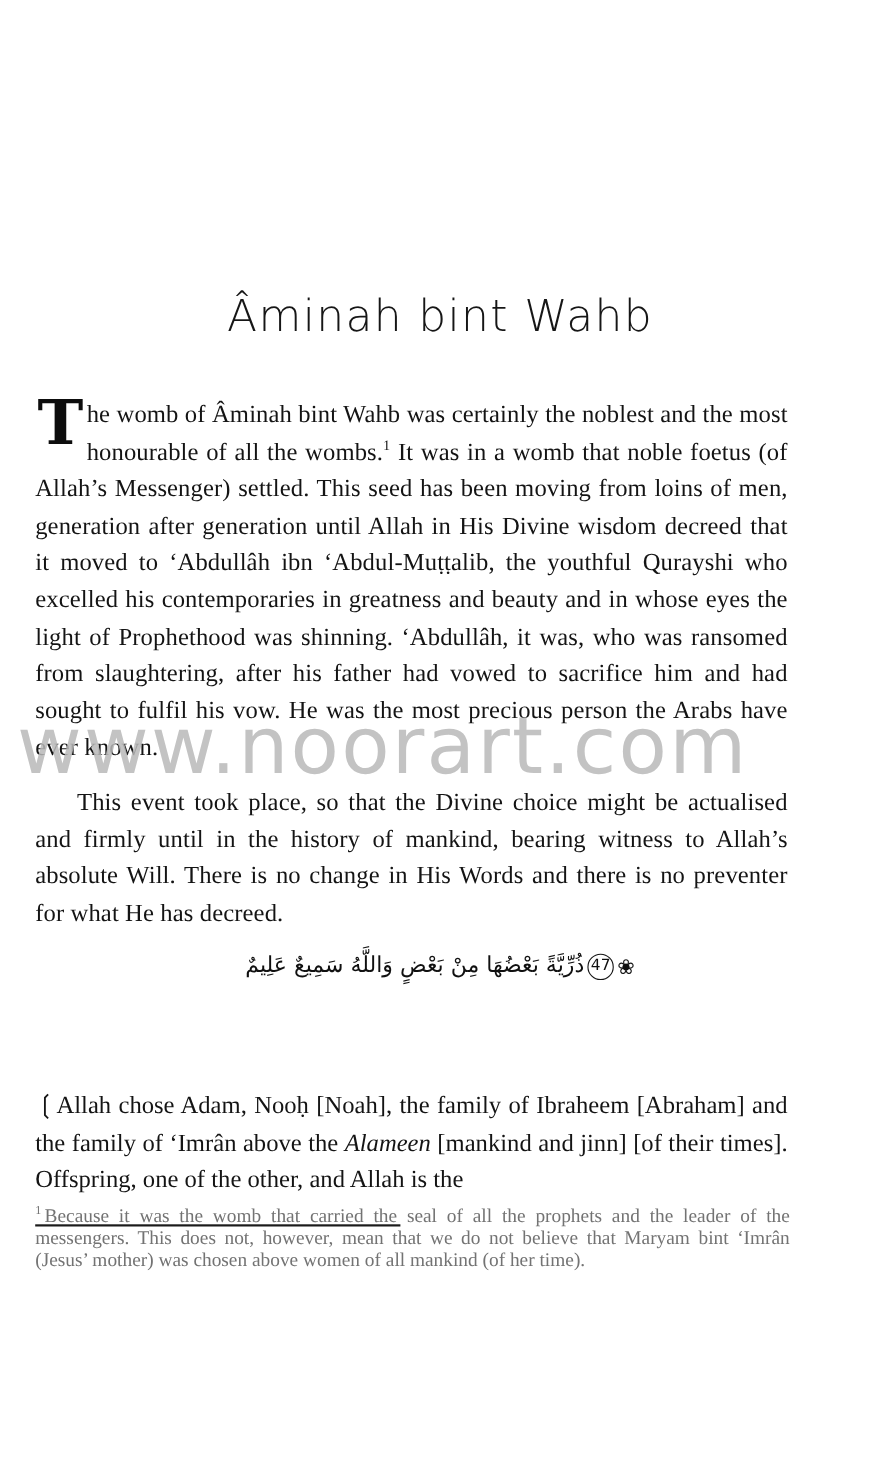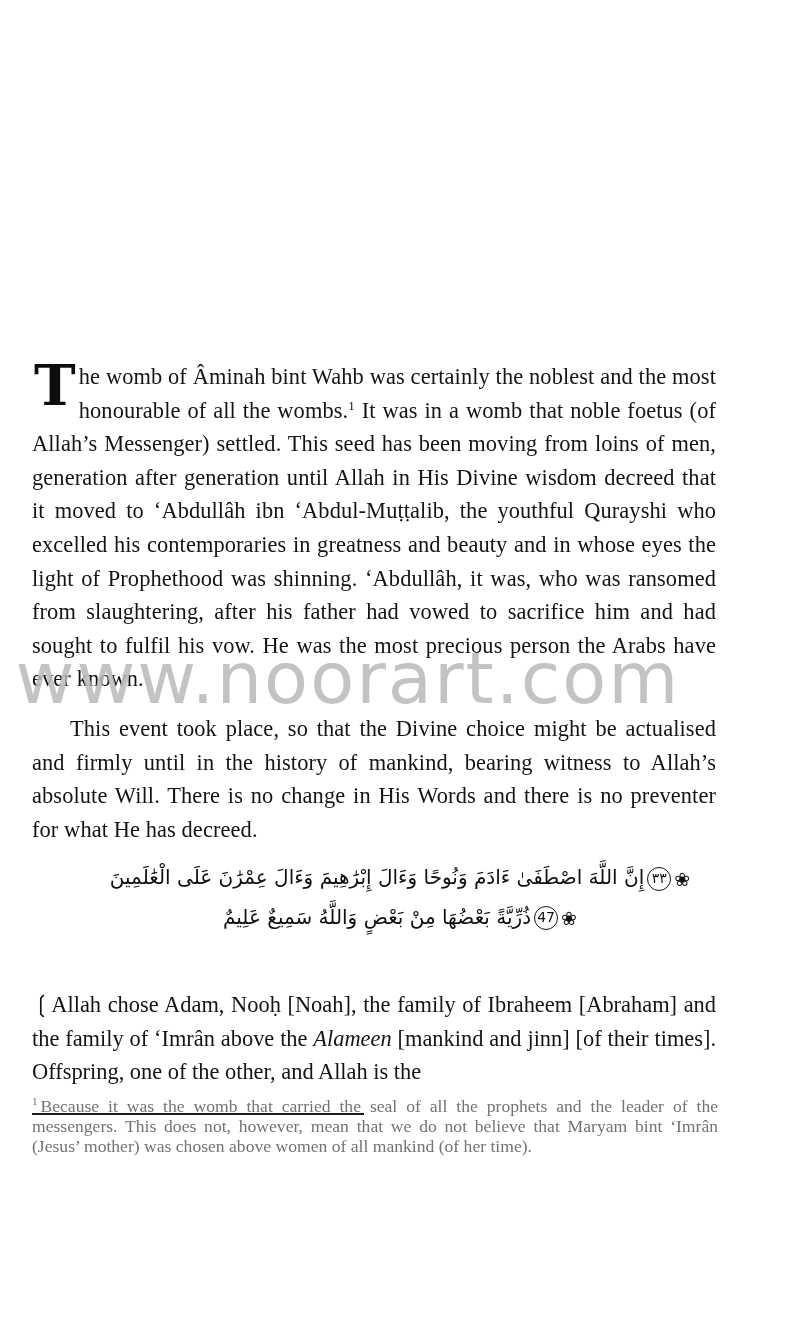--- a/index.html
+++ b/index.html
@@ -181,33 +181,33 @@
     pointer-events: none;
     white-space: nowrap;
     user-select: none;
   }
 </style>
 </head>
 <body>
 
 <div id="page">
 
+  <h1 id="chapter-title">Âminah bint Wahb</h1>
 
   <div id="body-col">
 
     <p class="para first"><span class="dropcap">T</span><span>he womb of Âminah bint Wahb was certainly the noblest and the most honourable of all the wombs.</span><sup class="fn-ref">1</sup><span> It was in a womb that noble foetus (of Allah’s Messenger) settled. This seed has been moving from loins of men, generation after generation until Allah in His Divine wisdom decreed that it moved to ʻAbdullâh ibn ʻAbdul-Muṭṭalib, the youthful Qurayshi who excelled his contemporaries in greatness and beauty and in whose eyes the light of Prophethood was shinning. ʻAbdullâh, it was, who was ransomed from slaughtering, after his father had vowed to sacrifice him and had sought to fulfil his vow. He was the most precious person the Arabs have ever known.</span></p>
 
     <p class="para indented">This event took place, so that the Divine choice might be actualised and firmly until in the history of mankind, bearing witness to Allah’s absolute Will. There is no change in His Words and there is no preventer for what He has decreed.</p>
 
   </div>
 
   <div id="watermark">www.noorart.com</div>
 
   <div id="quran-block">
-    <div class="ayah-line line1"><span class="ayah-marker">❀</span><span class="ayah-num">٣٣</span><span>إِنَّ اللَّهَ اصْطَفَىٰ ءَادَمَ وَنُوحًا وَءَالَ إِبْرَٰهِيمَ وَءَالَ عِمْرَٰنَ عَلَى الْعَٰلَمِينَ</span></div>
 
     <div class="ayah-line line2"><span class="ayah-marker">❀</span><span class="ayah-num">47</span><span>ذُرِّيَّةً بَعْضُهَا مِنْ بَعْضٍ وَاللَّهُ سَمِيعٌ عَلِيمٌ</span>
     </div>
   </div>
 
   <div id="translation"><span class="quote-orn">❲</span><span>Allah chose Adam, Nooḥ [Noah], the family of Ibraheem [Abraham] and the family of ʻImrân above the </span><i>Alameen</i><span> [mankind and jinn] [of their times]. Offspring, one of the other, and Allah is the</span></div>
 
   <div id="footnote-rule"></div>
 
   <div id="footnote"><sup>1</sup><span>Because it was the womb that carried the seal of all the prophets and the leader of the messengers. This does not, however, mean that we do not believe that Maryam bint ʻImrân (Jesus’ mother) was chosen above women of all mankind (of her time).</span></div>

